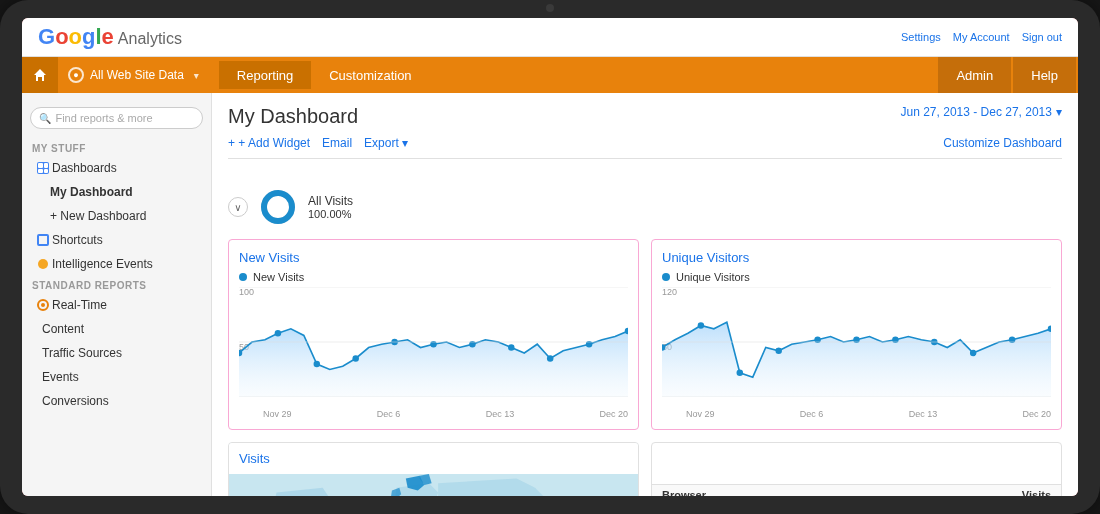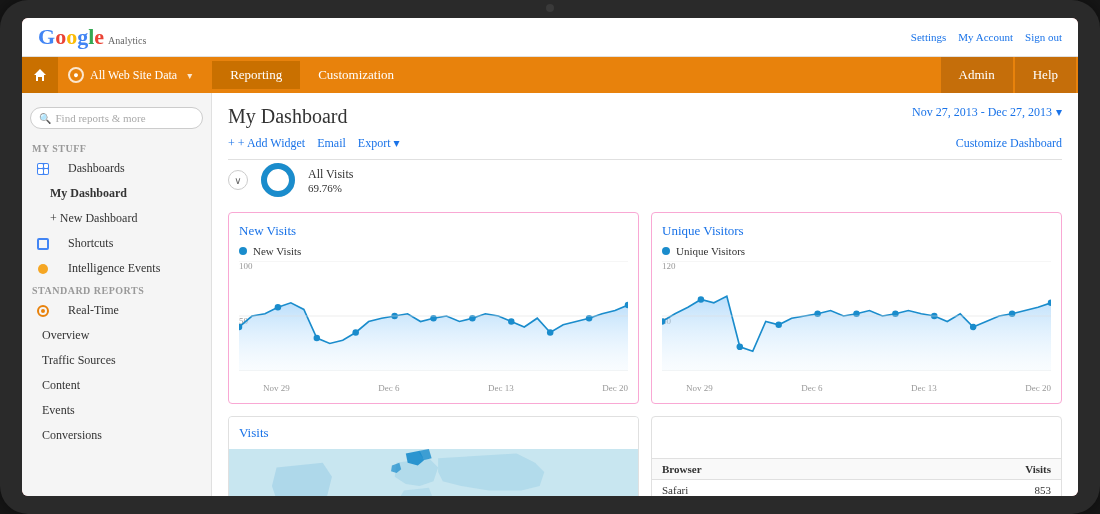--- a/index.html
+++ b/index.html
@@ -21,21 +21,20 @@
       box-shadow: 0 0 40px rgba(0,0,0,0.8);
     }
     .tablet-screen {
       width: 100%;
       height: 100%;
       background: #fca5a5;
       border-radius: 6px;
       overflow: hidden;
       display: flex;
       flex-direction: column;
-      font-family: Liberation Serif, serif;
     }
     
     .top-bar {
       background: #fff;
       padding: 6px 16px;
       display: flex;
       align-items: center;
       justify-content: space-between;
       border-bottom: 1px solid #e0e0e0;
       flex-shrink: 0;
@@ -49,21 +48,21 @@
       font-size: 22px;
       font-weight: bold;
     }
     .logo-g { color: #4285F4; }
     .logo-o1 { color: #EA4335; }
     .logo-o2 { color: #FBBC05; }
     .logo-g2 { color: #4285F4; }
     .logo-l { color: #34A853; }
     .logo-e { color: #EA4335; }
     .logo-analytics {
-      font-size: 10px;
+      font-size: 16px;
       color: #666;
       font-weight: normal;
     }
     .top-links {
       display: flex;
       gap: 12px;
       font-size: 11px;
       color: #1a73e8;
     }
     .top-links span { cursor: pointer; }
@@ -181,21 +180,21 @@
       padding: 4px 10px 2px 10px;
       letter-spacing: 0.5px;
     }
     .sidebar-item {
       padding: 5px 10px 5px 14px;
       font-size: 12px;
       color: #333;
       cursor: pointer;
       display: flex;
       align-items: center;
-      gap: 18px;
+      gap: 2px;
     }
     .sidebar-item.active {
       color: #333;
       font-weight: bold;
     }
     .sidebar-item.indent1 { padding-left: 20px; }
     .sidebar-item.indent2 { padding-left: 28px; }
     .sidebar-item-icon {
       width: 14px;
       height: 14px;
@@ -262,21 +261,21 @@
       color: #1a73e8;
       cursor: pointer;
       display: flex;
       align-items: center;
       gap: 4px;
     }
     .toolbar {
       display: flex;
       align-items: center;
       gap: 12px;
-      margin-bottom: 0;
+      margin-bottom: 28px;
       font-size: 12px;
       color: #1a73e8;
       border-bottom: 1px solid #e0e0e0;
       padding-bottom: 8px;
       justify-content: space-between;
     }
     .toolbar-left { display: flex; gap: 12px; align-items: center; }
     .toolbar-btn { cursor: pointer; color: #1a73e8; font-size: 12px; }
     .toolbar-btn.add::before { content: '+ '; }
     .customize-btn { font-size: 12px; color: #1a73e8; cursor: pointer; }
@@ -534,41 +533,38 @@
 
         <div class="sidebar-section-label">STANDARD REPORTS</div>
 
         <div class="sidebar-item">
           <span class="sidebar-item-icon">
             <div class="icon-realtime"></div>
           </span>
           <span>Real-Time</span>
         </div>
         <div class="sidebar-item indent1">
-          <span>Overview</span>
+          <span>Content</span>
         </div>
         <div class="sidebar-item indent1">
           <span>Traffic Sources</span>
-        </div>
-        <div class="sidebar-item indent1">
-          <span>Content</span>
         </div>
         <div class="sidebar-item indent1">
           <span>Events</span>
         </div>
         <div class="sidebar-item indent1">
           <span>Conversions</span>
         </div>
       </div>
 
       <div class="content-area">
         <div class="content-header">
           <h1 class="content-title">My Dashboard</h1>
           <div class="date-range">
-            <span>Nov 27, 2013 - Dec 27, 2013</span>
+            <span>Jun 27, 2013 - Dec 27, 2013</span>
             <span>▾</span>
           </div>
         </div>
 
         <div class="toolbar">
           <div class="toolbar-left">
             <span class="toolbar-btn add">
               <span>+ Add Widget</span>
             </span>
             <span class="toolbar-btn">
@@ -585,21 +581,21 @@
         <div class="segment-row">
           <div class="segment-toggle">∨</div>
           <div class="segment-donut">
             <svg width="40" height="40" viewBox="0 0 40 40">
               <circle cx="20" cy="20" r="14" fill="none" stroke="#e0e0e0" stroke-width="6"></circle>
               <circle cx="20" cy="20" r="14" fill="none" stroke="#1a8ccc" stroke-width="6" stroke-dasharray="87.96 0" stroke-dashoffset="22"></circle>
             </svg>
           </div>
           <div class="segment-info">
             <div class="segment-name">All Visits</div>
-            <div class="segment-pct">69.76%</div>
+            <div class="segment-pct">100.00%</div>
           </div>
         </div>
 
         <div class="charts-grid">
 
           <div class="chart-widget">
             <div class="chart-title">New Visits</div>
             <div class="chart-legend">
               <div class="legend-dot"></div>
               <span>New Visits</span>

